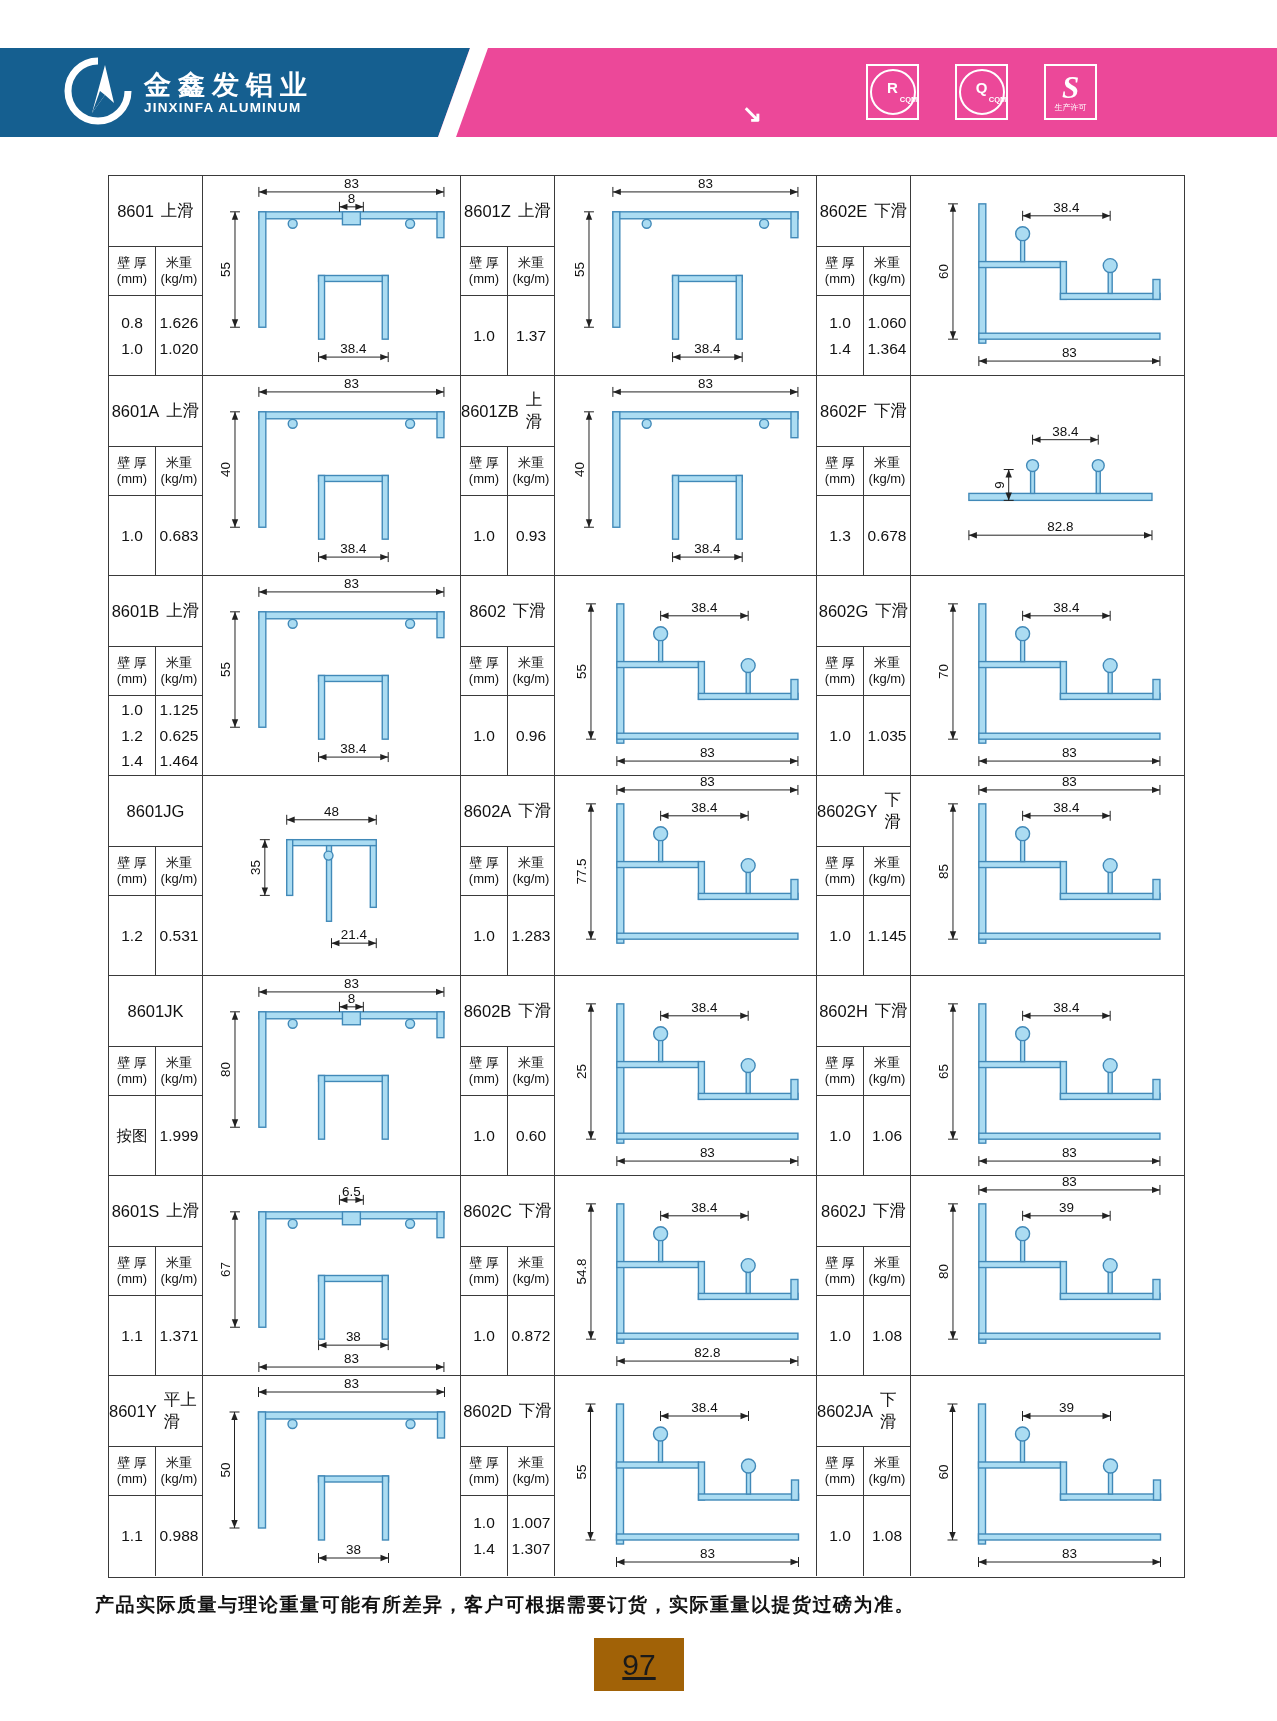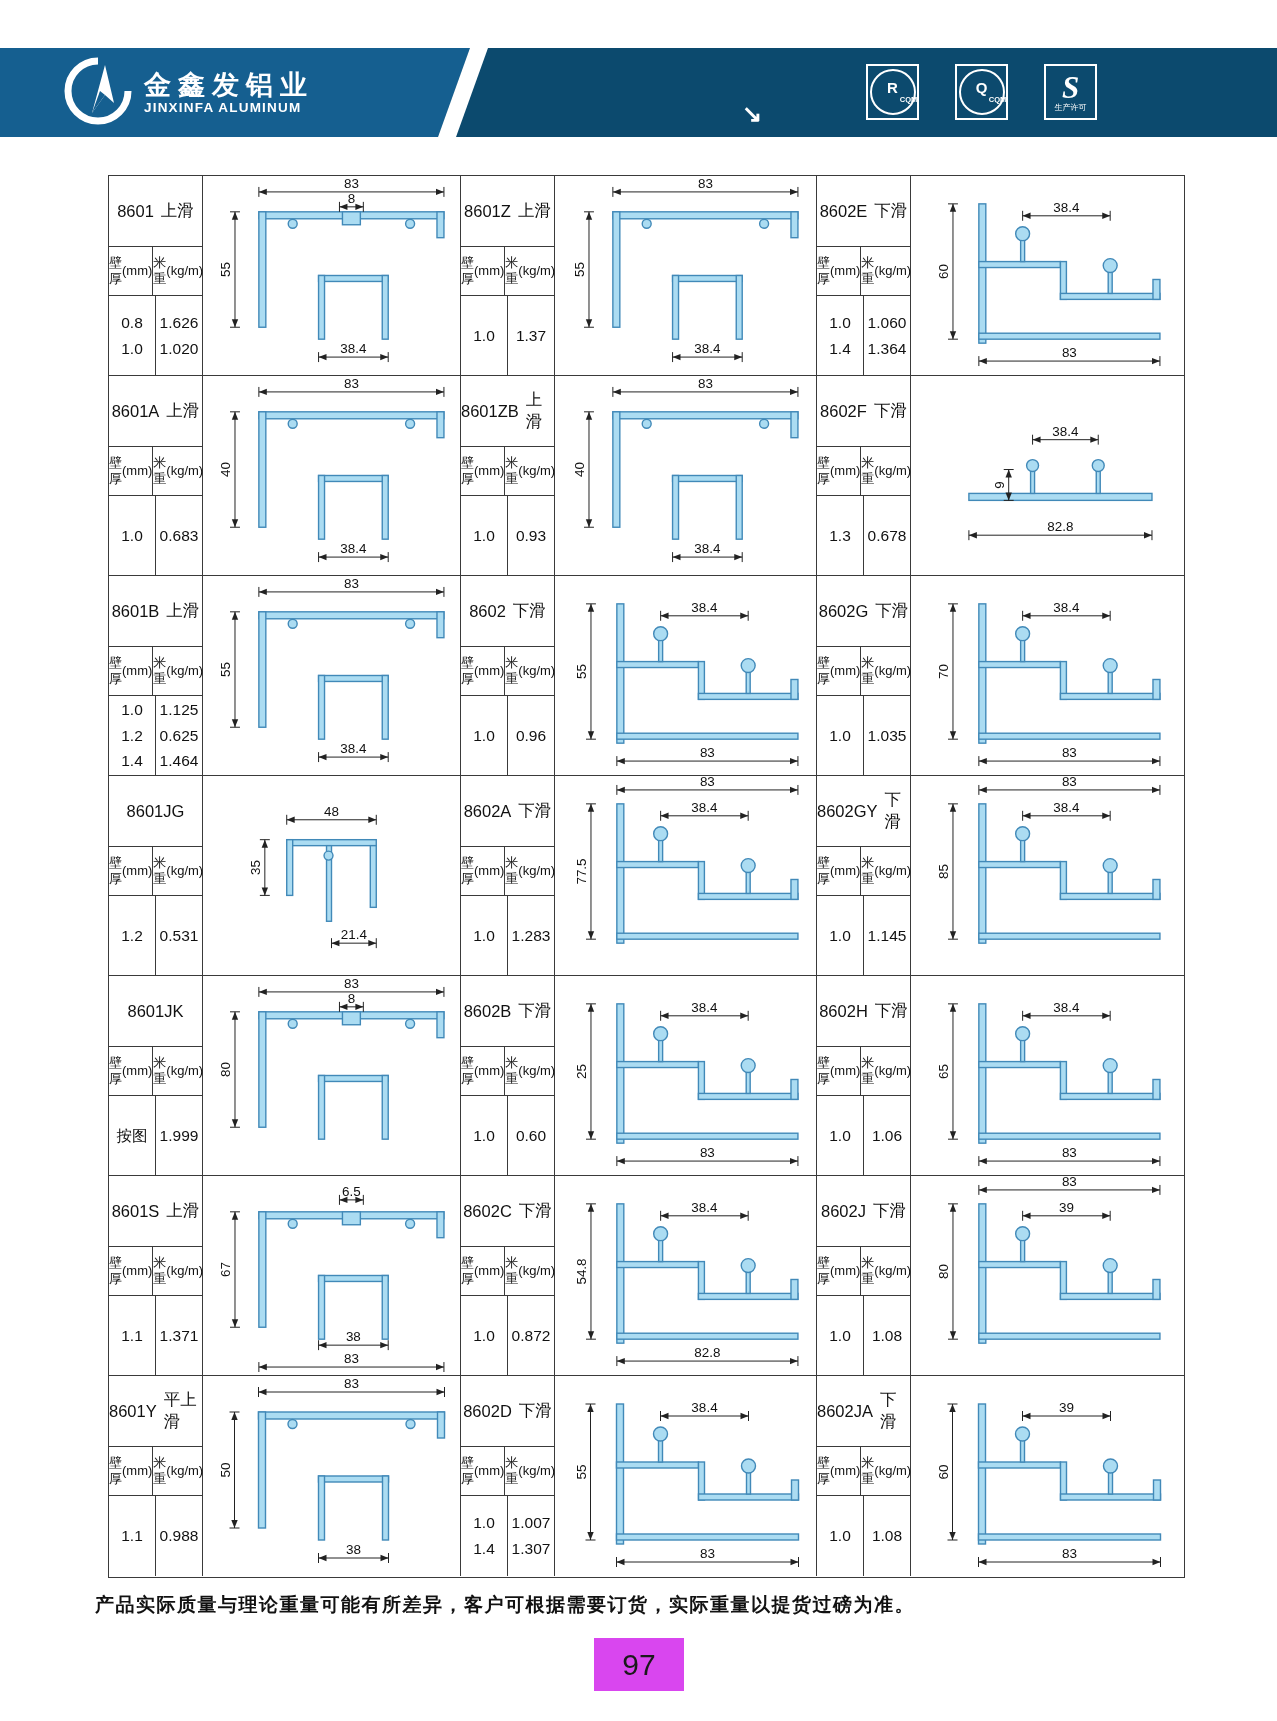--- a/index.html
+++ b/index.html
@@ -1,21 +1,21 @@
 <!DOCTYPE html>
 <html><head>
 <meta charset="utf-8">
 <style>
   html,body{margin:0;padding:0;}
   body{
     width:1277px;height:1721px;position:relative;background:#fff;
     font-family:"Liberation Sans", sans-serif;overflow:hidden;
   }
   
-  .header{position:absolute;left:0;top:48px;width:1277px;height:89px;background:#0c4a6e;}
+  .header{position:absolute;left:0;top:48px;width:1277px;height:89px;background:#ec4899;}
   .header .dark{position:absolute;left:0;top:0;width:100%;height:100%;background:#155f90;
     clip-path:polygon(0 0,470px 0,438px 100%,0 100%);}
   .header .slash{position:absolute;left:0;top:0;width:100%;height:100%;background:#fff;
     clip-path:polygon(470px 0,488px 0,456px 100%,438px 100%);}
   .logo{position:absolute;left:62px;top:6px;height:78px;display:flex;align-items:center;gap:10px;color:#fff;}
   .logo-cn{font-size:27px;font-weight:bold;letter-spacing:7px;line-height:1.1;}
   .logo-en{font-size:13.5px;font-weight:bold;letter-spacing:1.2px;}
   .title{position:absolute;left:497px;top:0;width:260px;height:100%;display:flex;align-items:center;
     justify-content:center;color:#fff;font-size:27px;font-weight:bold;letter-spacing:3px;white-space:nowrap;}
   .title-arrow{position:absolute;left:742px;top:52px;color:#fff;font-size:24px;font-weight:bold;}
@@ -32,33 +32,33 @@
   
   .grid{position:absolute;left:108px;top:175px;width:1077px;height:1403px;box-sizing:border-box;
     border:1.5px solid #3a3a3a;display:grid;grid-template-columns:352px 356px auto;grid-auto-rows:200px;}
   .cell{display:flex;box-sizing:border-box;border-right:1.5px solid #3a3a3a;border-bottom:1.5px solid #3a3a3a;overflow:hidden;}
   .cell:nth-child(3n){border-right:none;}
   .cell:nth-child(n+19){border-bottom:none;}
   .info{width:94px;flex-shrink:0;border-right:1.2px solid #3a3a3a;display:flex;flex-direction:column;box-sizing:border-box;}
   .mbox{height:70px;border-bottom:1.2px solid #3a3a3a;display:flex;
     align-items:center;justify-content:center;gap:7px;font-size:16.5px;color:#111;}
   .shead{height:48px;border-bottom:1.2px solid #3a3a3a;display:flex;}
-  .shead>div{flex:1;display:flex;flex-direction:row;align-items:center;justify-content:center;
+  .shead>div{flex:1;display:flex;flex-direction:column;align-items:center;justify-content:center;
     font-size:13px;line-height:1.2;color:#111;}
   .shead>div:first-child{border-right:1.2px solid #3a3a3a;}
   .vals{flex:1;display:flex;}
   .vals>div{flex:1;display:flex;flex-direction:column;align-items:center;justify-content:center;
     font-size:15.5px;line-height:1.65;color:#111;}
   .vals>div:first-child{border-right:1.2px solid #3a3a3a;}
   .draw{flex:1;}
   .draw svg{display:block;width:100%;height:100%;}
   
   .note{position:absolute;left:95px;top:1592px;font-size:19px;font-weight:bold;color:#111;letter-spacing:1.5px;}
-  .pagebadge{position:absolute;left:594px;top:1638px;width:90px;height:53px;background:#d946ef;
-    display:flex;align-items:center;justify-content:center;font-size:30px;color:#1a1a1a;}
+  .pagebadge{position:absolute;left:594px;top:1638px;width:90px;height:53px;background:#a16207;
+    display:flex;align-items:center;justify-content:center;font-size:30px;color:#1a1a1a;text-decoration:underline;}
 </style>
 </head>
 <body>
 
 <div class="header">
   <div class="dark"></div>
   <div class="slash"></div>
 
   <div class="logo">
     <span>

